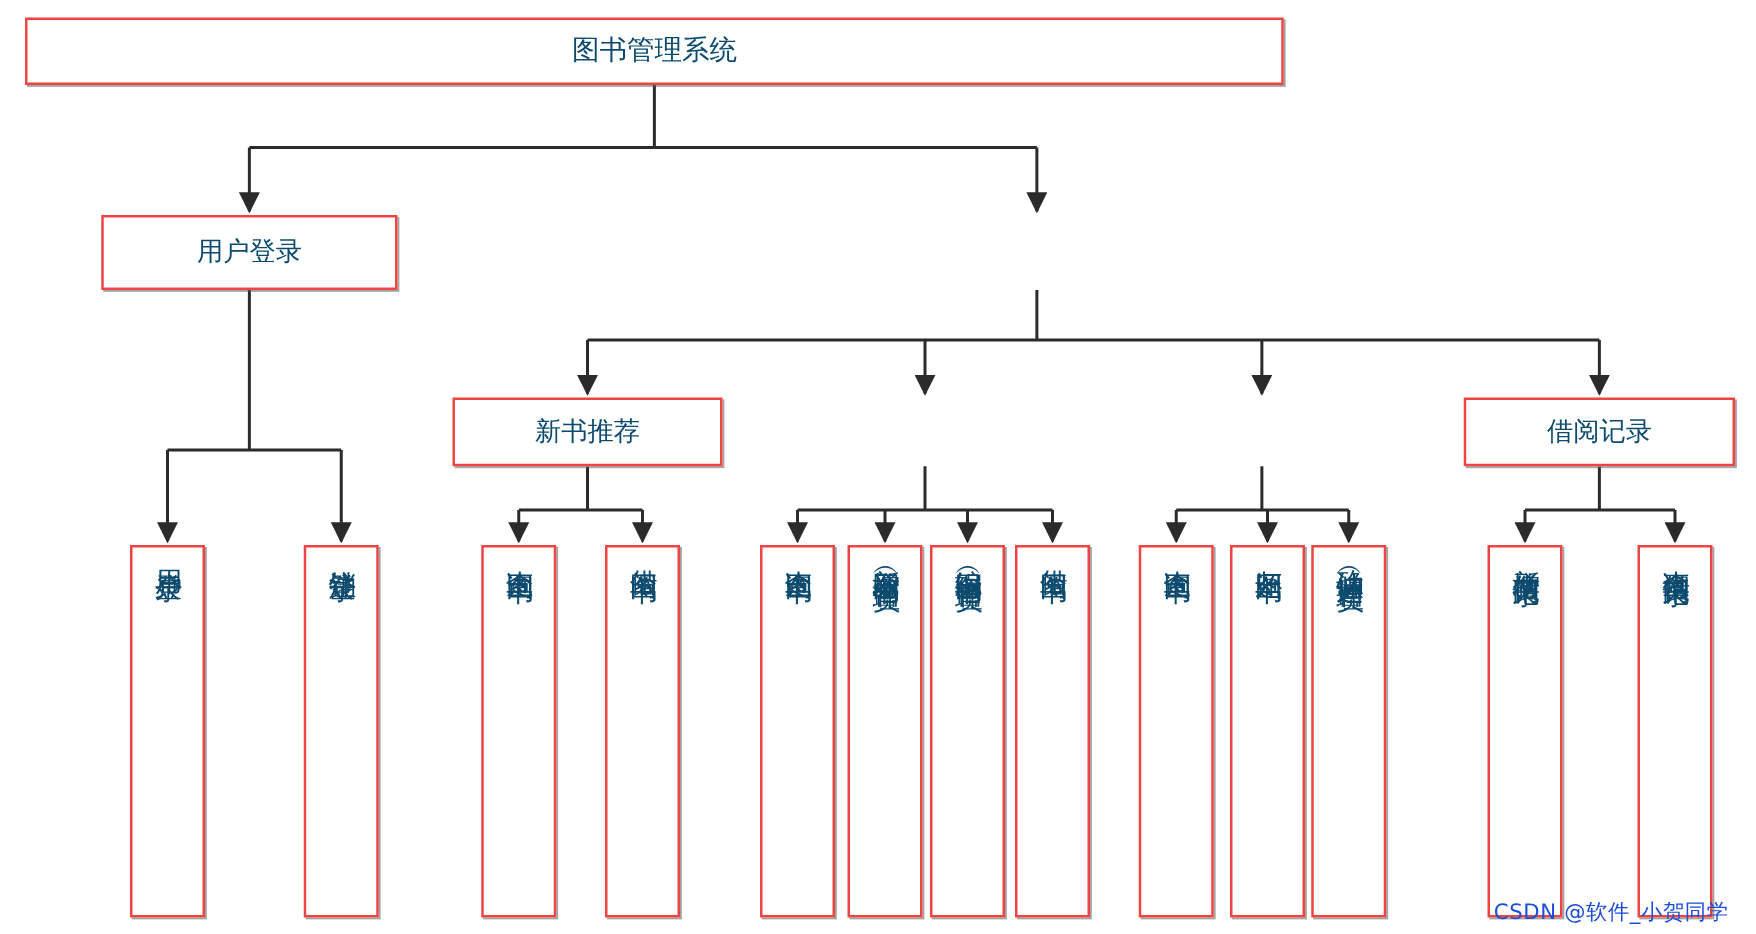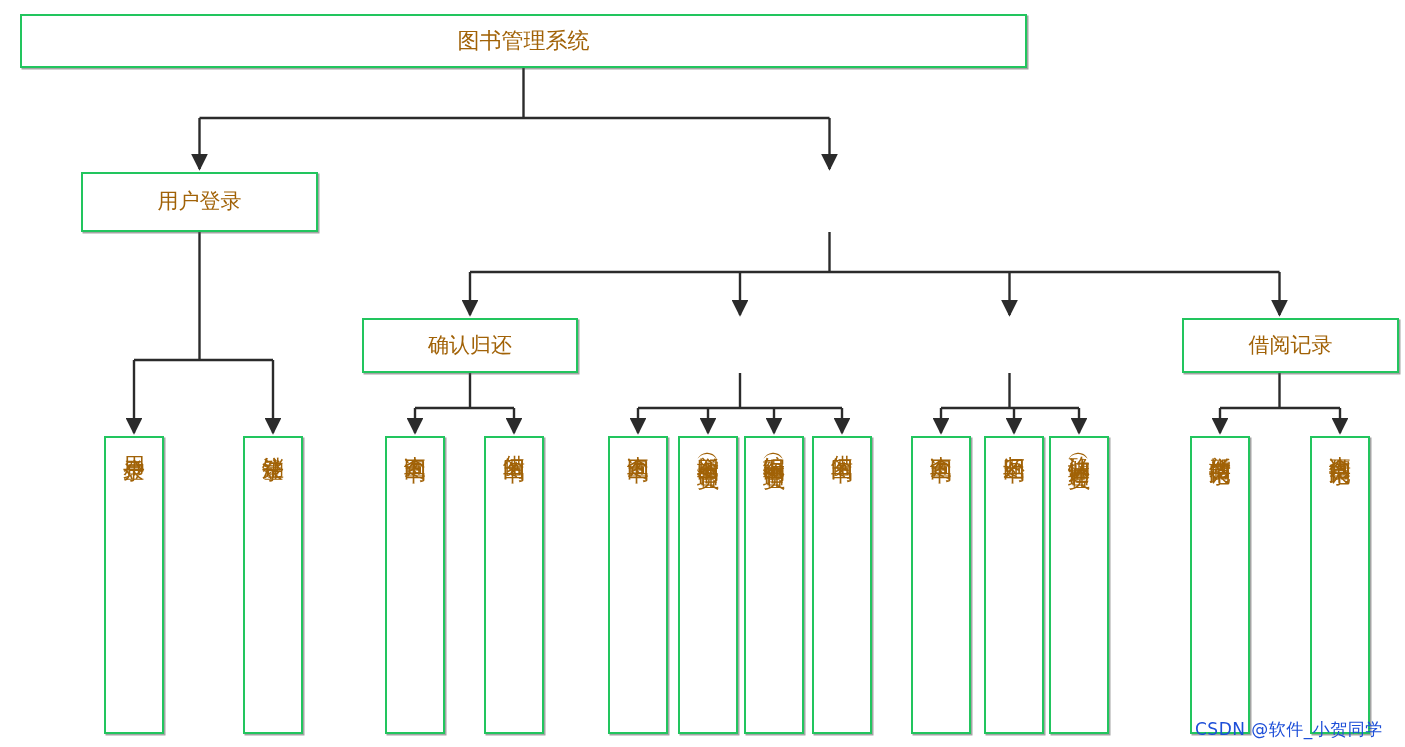--- a/index.html
+++ b/index.html
@@ -21,26 +21,26 @@
     position: absolute;
     left: 0;
     top: 0;
     width: 1405px;
     height: 747px;
   }
   .node {
     position: absolute;
     box-sizing: border-box;
     background: #ffffff;
-    border: 2px solid #22c55e;
+    border: 2px solid #ef4444;
     box-shadow: 1.5px 1.5px 0 rgba(90,90,90,0.55);
     display: flex;
     align-items: center;
     justify-content: center;
-    color: #a16207;
+    color: #0c4a6e;
   }
   .node .label {
     display: block;
     text-align: center;
     line-height: 1.12;
     white-space: nowrap;
   }
   .node.horiz .label {
     font-size: 21px;
   }
@@ -119,23 +119,23 @@
 
   <div class="node root horiz" id="n-root" style="left: 20px; top: 14px; width: 1007px; height: 54px;">
     <span class="label">图书管理系统</span>
   </div>
 
   <div class="node horiz" id="n-l1-0" style="left: 81px; top: 172px; width: 237px; height: 60px;">
     <span class="label">用户登录</span>
   </div>
 
   <div class="node horiz" id="n-l2-0" style="left: 362px; top: 318px; width: 216px; height: 55px;">
-    <span class="label">确认归还</span>
+    <span class="label">新书推荐</span>
   </div>
-  <div class="node horiz" id="n-l2-3" style="left: 1171px; top: 318px; width: 217px; height: 55px; margin-left: 11px;">
+  <div class="node horiz" id="n-l2-3" style="left: 1171px; top: 318px; width: 217px; height: 55px;">
     <span class="label">借阅记录</span>
   </div>
 
   <div id="leaf-host">
       <div class="node vert" id="n-leaf-0" style="left: 104px; top: 436px; width: 60px; height: 298px;">
         <span class="label">用户登录</span>
       </div>
       <div class="node vert" id="n-leaf-1" style="left: 243px; top: 436px; width: 60px; height: 298px;">
         <span class="label">注销登录</span>
       </div>

